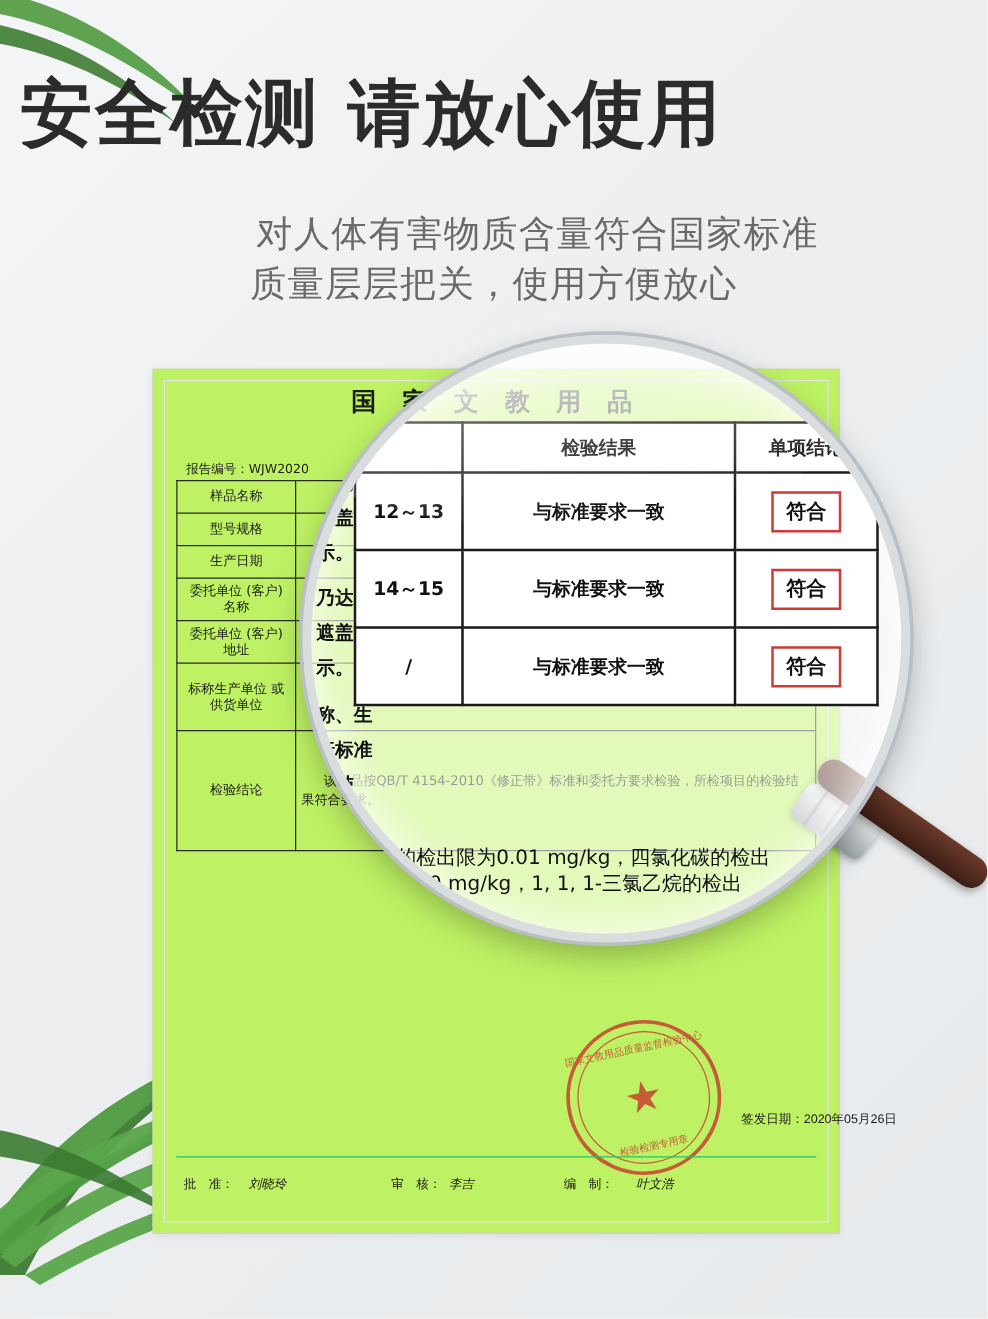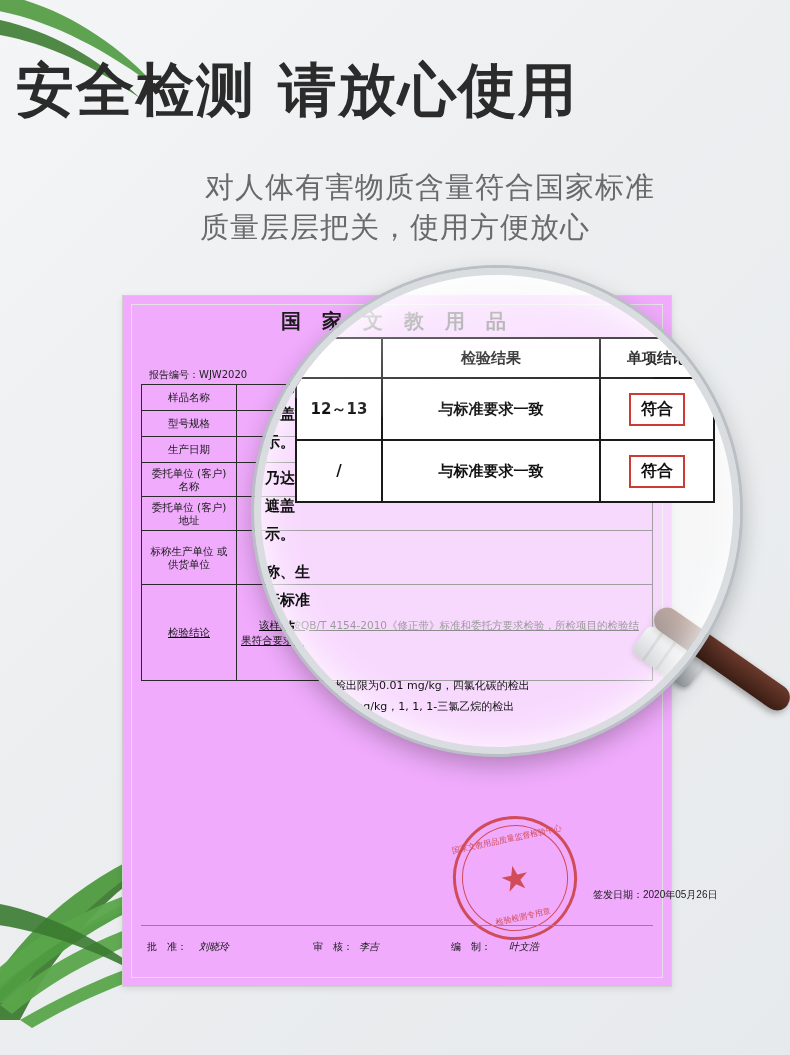--- a/index.html
+++ b/index.html
@@ -23,21 +23,21 @@
   .sub2{top:205px;}
 
   
   .leaf{position:absolute;pointer-events:none;}
   .leaf-left{left:-40px;top:600px;}
   .leaf-top{left:-20px;top:-10px;}
 
   
   .cert{
     position:absolute;left:122px;top:295px;width:548px;height:690px;
-    background:#f0abfc;border:1px solid #cfcfcf;
+    background:#bef264;border:1px solid #cfcfcf;
     box-shadow:0 2px 7px rgba(0,0,0,.09);
   }
   .cert-inner{position:absolute;left:8px;top:8px;right:8px;bottom:8px;border:1px solid #e2e2e2;}
   .cert-title{
     position:absolute;left:0;top:12px;width:100%;text-align:center;
     font-size:20px;font-weight:bold;letter-spacing:7px;color:#1b1b1b;
     font-family:"DejaVu Sans","Liberation Sans",sans-serif;
   }
   .cert-report{
     position:absolute;left:26px;top:72px;font-size:10px;color:#222;
@@ -45,21 +45,21 @@
   }
   
   .tbl{position:absolute;left:18px;top:88px;width:512px;border-collapse:collapse;}
   .tbl td{border:1px solid #2a2a2a;font-size:10.5px;color:#1a1a1a;padding:3px 4px;
     font-family:"DejaVu Sans","Liberation Sans",sans-serif;vertical-align:middle;}
   .lbl{width:86px;text-align:center;line-height:13px;}
   .val{}
   .r-h{height:26px;}
   .r-h2{height:34px;}
   .r-big{height:54px;}
-  .r-huge{height:96px;text-decoration:underline;}
+  .r-huge{height:96px;}
   .small{font-size:9.5px;}
   .indent{text-indent:18px;line-height:15px;}
 
   
   .seal{
     position:absolute;left:330px;top:520px;width:118px;height:118px;border-radius:50%;
     border:3px solid #c8322c;opacity:.78;transform:rotate(-12deg);
     display:flex;align-items:center;justify-content:center;
   }
   .seal:after{
@@ -87,21 +87,21 @@
   .foot span{position:absolute;top:14px;font-size:10px;color:#1a1a1a;
     font-family:"DejaVu Sans","Liberation Sans",sans-serif;}
   .f1{left:6px;} .f2{left:172px;} .f3{left:310px;}
   .sig{position:absolute;top:6px;font-family:"DejaVu Serif","Liberation Serif",serif;
     font-size:16px;font-style:italic;color:#1a2a6a;}
   .s1{left:58px;} .s2{left:218px;} .s3{left:368px;}
 
   
   .mag-wrap{position:absolute;left:242px;top:268px;width:540px;height:500px;}
   .lens{
-    position:absolute;left:12px;top:0;width:472px;height:472px;border-radius:50%;
+    position:absolute;left:0;top:0;width:472px;height:472px;border-radius:50%;
     background:rgba(255,255,255,.55);
     border:7px solid #d9dde0;
     box-shadow:0 0 0 3px #b9bfc4, 0 10px 26px rgba(0,0,0,.28), inset 0 0 40px rgba(255,255,255,.9);
     overflow:hidden;
   }
   .lens-gloss{
     position:absolute;left:-40px;top:-110px;width:560px;height:250px;border-radius:50%;
     background:linear-gradient(180deg,rgba(255,255,255,.85),rgba(255,255,255,0));
     transform:rotate(-8deg);pointer-events:none;
   }
@@ -116,21 +116,21 @@
   .c-con{width:92px;}
   .pass-box{
     display:inline-block;border:2px solid #cf3b34;color:#111;padding:4px 10px;font-size:16px;font-weight:bold;
   }
   .zleft{
     position:absolute;left:0;top:96px;width:120px;font-size:15px;font-weight:bold;color:#111;
     line-height:30px;font-family:"DejaVu Sans","Liberation Sans",sans-serif;
   }
   .zl-row{position:absolute;left:4px;white-space:nowrap;}
   .znote{
-    position:absolute;left:52px;top:400px;width:360px;font-size:11px;color:#111;line-height:21px;
+    position:absolute;left:52px;top:400px;width:360px;font-size:16px;color:#111;line-height:21px;
     font-family:"DejaVu Sans","Liberation Sans",sans-serif;
   }
   
   .handle{
     position:absolute;left:400px;top:378px;width:160px;height:26px;border-radius:13px;
     background:linear-gradient(180deg,#6b3a2c,#3a1d14);transform:rotate(35deg);
     box-shadow:0 3px 7px rgba(0,0,0,.35);
   }
   .neck{
     position:absolute;left:392px;top:372px;width:68px;height:34px;border-radius:8px;
@@ -257,20 +257,25 @@
         <td class="c-num"></td>
         <td class="c-res">检验结果</td>
         <td class="c-con">单项结论</td>
       </tr>
       <tr class="row">
         <td class="c-num">12～13</td>
         <td class="c-res">与标准要求一致</td>
         <td class="c-con"><span class="pass-box">符合</span></td>
       </tr>
       <tr class="row">
+        <td class="c-num">14～15</td>
+        <td class="c-res">与标准要求一致</td>
+        <td class="c-con"><span class="pass-box">符合</span></td>
+      </tr>
+      <tr class="row">
         <td class="c-num">/</td>
         <td class="c-res">与标准要求一致</td>
         <td class="c-con"><span class="pass-box">符合</span></td>
       </tr>
     </tbody>
       </table>
 
     <div class="znote">
       <div>烷的检出限为0.01 mg/kg，四氯化碳的检出</div>
       <div>限为10 mg/kg，1, 1, 1-三氯乙烷的检出</div>

